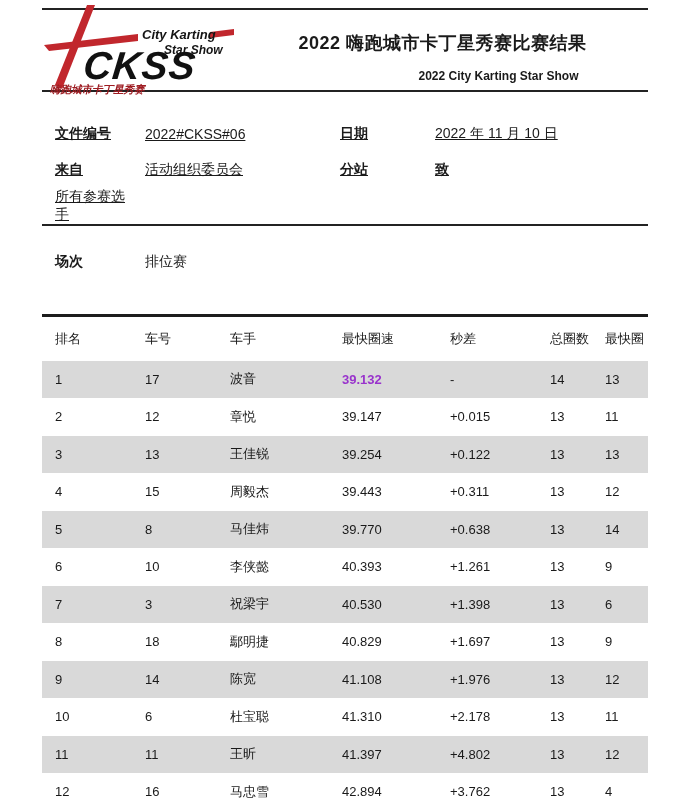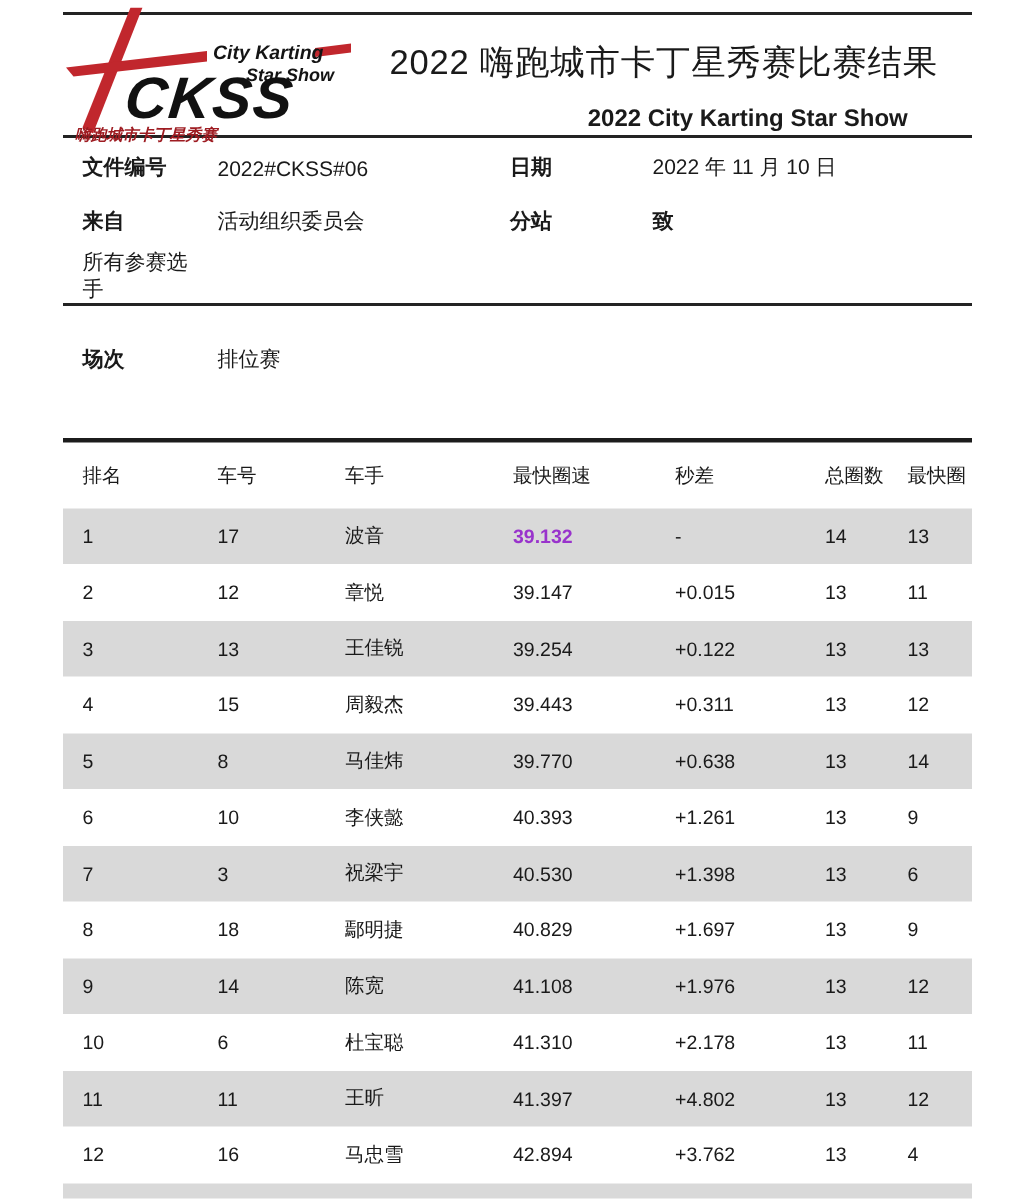--- a/index.html
+++ b/index.html
@@ -13,29 +13,29 @@
   .page { width: 606px; margin-left: 42px; }
 
   .rule { background: #232323; height: 2px; }
   .topline { margin-top: 8px; }
 
   
   .header { height: 80px; display: flex; align-items: center; }
   .logo-wrap { width: 195px; flex: 0 0 auto; padding-top: 4px; }
   .title-block { flex: 1 1 auto; text-align: center; }
   .doc-title {
-    font-size: 23px; font-weight: normal; letter-spacing: 0.5px;
+    font-size: 18px; font-weight: bold; letter-spacing: 0.5px;
     margin: 14px 0 14px 0; white-space: nowrap;
   }
   .doc-subtitle {
-    font-size: 16px; font-weight: bold; padding-left: 112px; white-space: nowrap;
-  }
-
-  
-  .info { padding-top: 2px; }
+    font-size: 12px; font-weight: bold; padding-left: 112px; white-space: nowrap;
+  }
+
+  
+  .info { padding-top: 24px; text-decoration: underline; }
   .info-grid {
     display: grid;
     grid-template-columns: 90px 195px 95px 1fr;
     font-size: 14px;
   }
   .info-grid > div { height: 36px; display: flex; align-items: center; padding-left: 13px; }
   .ilabel { font-weight: bold; }
 
   .rule2 { margin-top: 0; }
 

